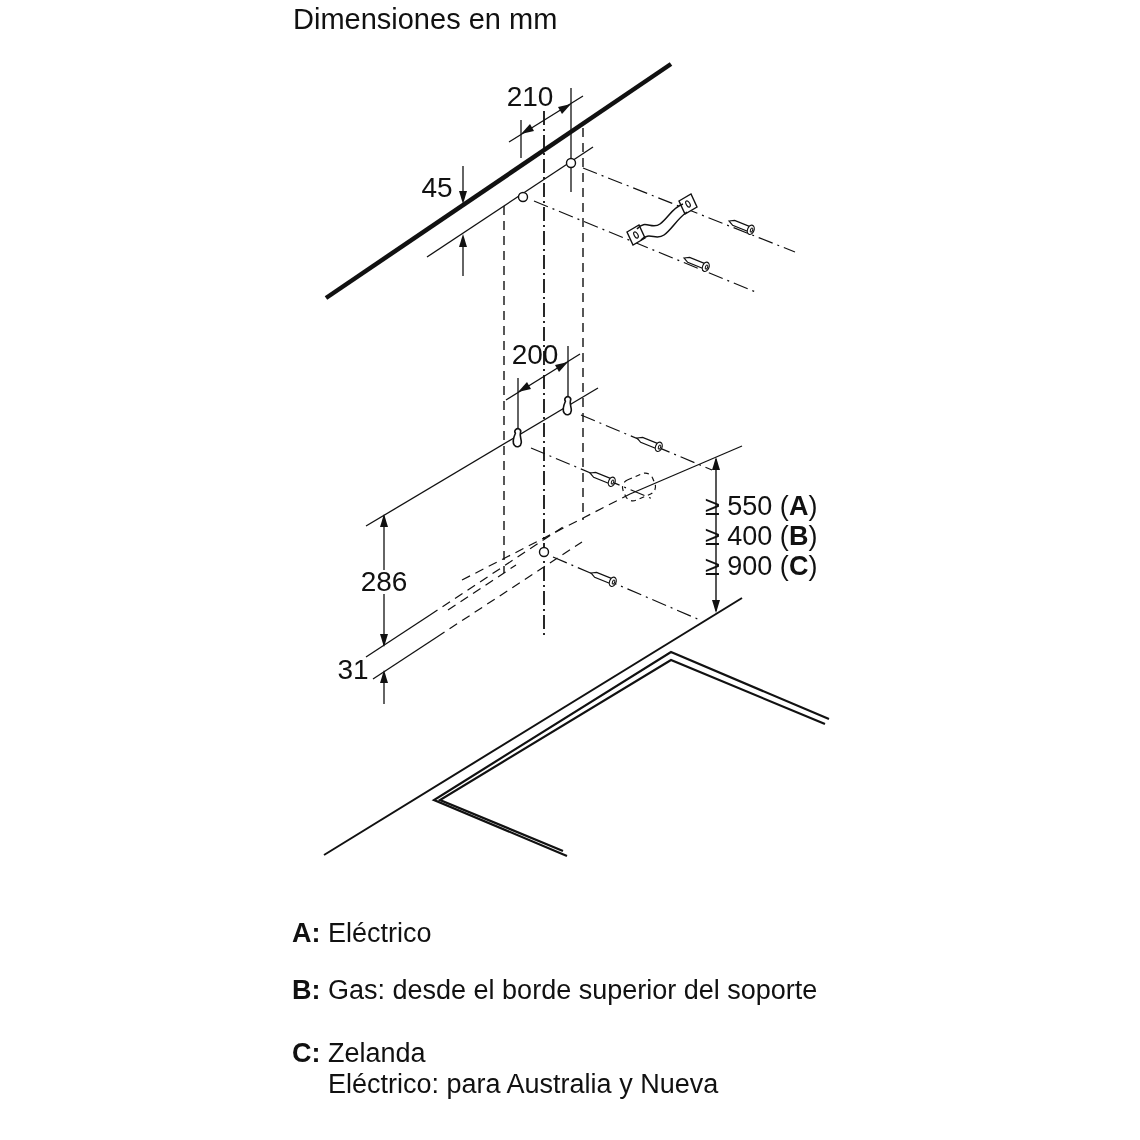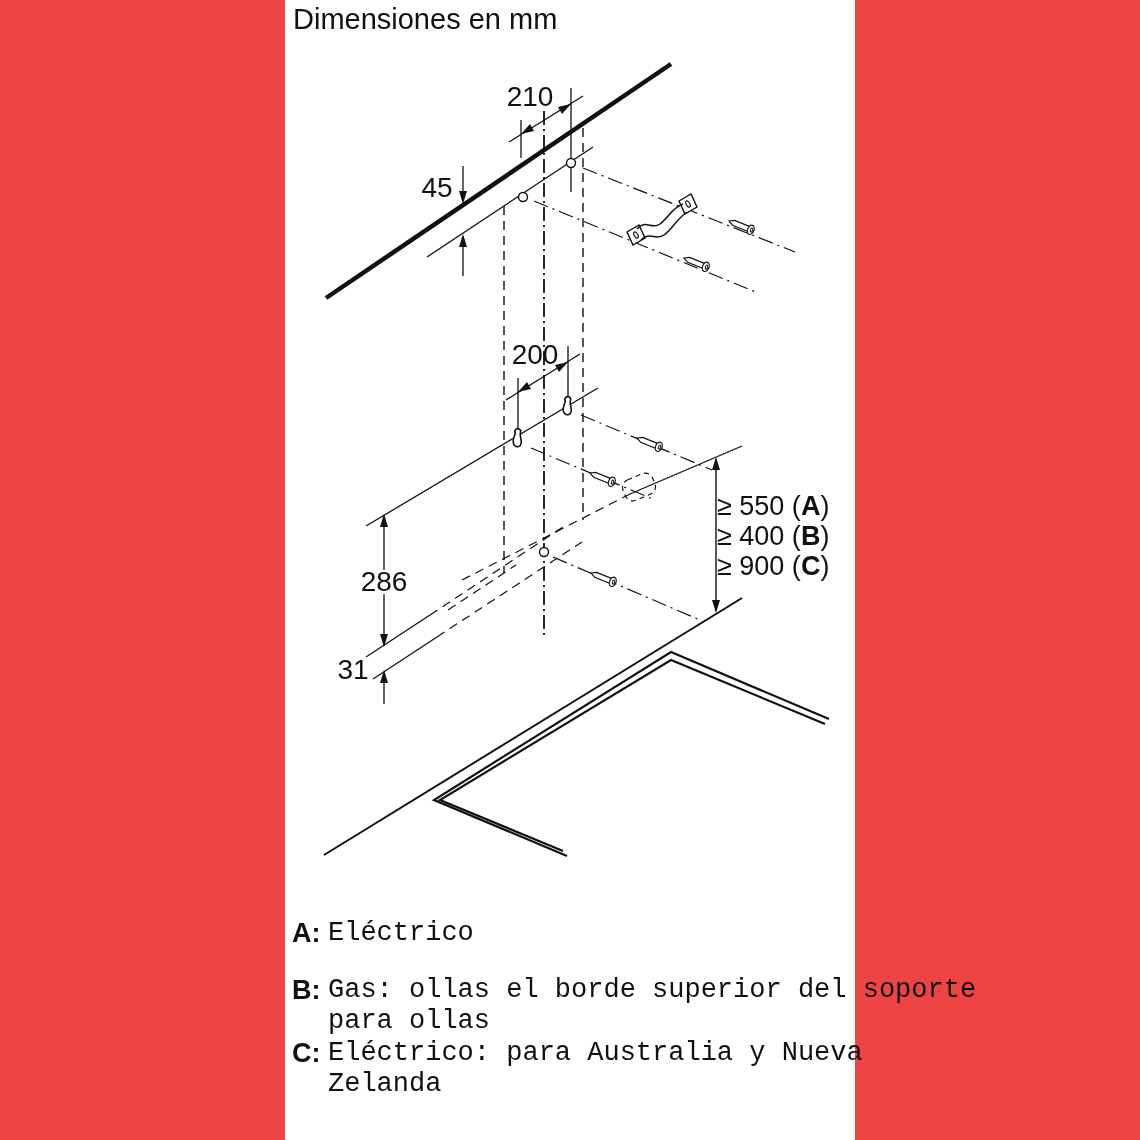--- a/index.html
+++ b/index.html
@@ -1,30 +1,30 @@
 <!DOCTYPE html>
 <html><head>
 <meta charset="utf-8">
 <style>
   html,body{margin:0;padding:0;background:#000;}
-  .stage{position:relative;width:1140px;height:1140px;background:#ef4444;overflow:hidden;
+  .stage{position:relative;width:1140px;height:1140px;background:#ffffff;overflow:hidden;
          font-family:"Liberation Sans", sans-serif;}
   .canvas{position:absolute;left:285px;top:0;width:570px;height:1140px;background:#fff;}
   .title{position:absolute;left:8px;top:3px;font-size:29px;color:#111;letter-spacing:0px;white-space:nowrap;}
   svg{position:absolute;left:0;top:0;}
   svg .ln{stroke:#111;fill:none;}
   svg text{fill:#111;font-family:"Liberation Sans", sans-serif;font-size:28px;}
   .arrow{fill:#111;stroke:none;}
-  .clearances{position:absolute;left:432px;top:491px;font-size:27px;color:#111;}
+  .clearances{position:absolute;left:420px;top:491px;font-size:27px;color:#111;}
   .clr-row{height:30px;line-height:30px;white-space:nowrap;}
   .clr-letter{font-weight:bold;}
   .legend{position:absolute;left:7px;top:0;width:556px;color:#111;font-size:27px;line-height:31px;}
   .legend-item{position:absolute;left:0;display:flex;}
   .legend-label{font-weight:bold;width:36px;flex:none;}
-  .legend-lines div{white-space:nowrap;font-family:Liberation Mono, monospace;}
+  .legend-lines div{white-space:nowrap;}
 </style>
 </head>
 <body>
 
 <div class="stage">
   <div class="canvas">
 
     <div class="title">Dimensiones en mm</div>
 
     <svg width="570" height="1140" viewBox="0 0 570 1140">
@@ -177,27 +177,26 @@
     <div class="legend">
       <div class="legend-item" style="top:918px">
         <span class="legend-label">A:</span>
         <span class="legend-lines">
             <div>Eléctrico</div>
           </span>
       </div>
       <div class="legend-item" style="top:975px">
         <span class="legend-label">B:</span>
         <span class="legend-lines">
-          <div>Gas: ollas el borde superior del soporte</div>
-          <div>para ollas</div>
+          <div>Gas: desde el borde superior del soporte</div>
         </span>
       </div>
       <div class="legend-item" style="top:1038px">
         <span class="legend-label">C:</span>
         <span class="legend-lines">
+          <div>Zelanda</div>
           <div>Eléctrico: para Australia y Nueva</div>
-          <div>Zelanda</div>
         </span>
       </div>
     </div>
 
   </div>
 </div>
 
 </body></html>

